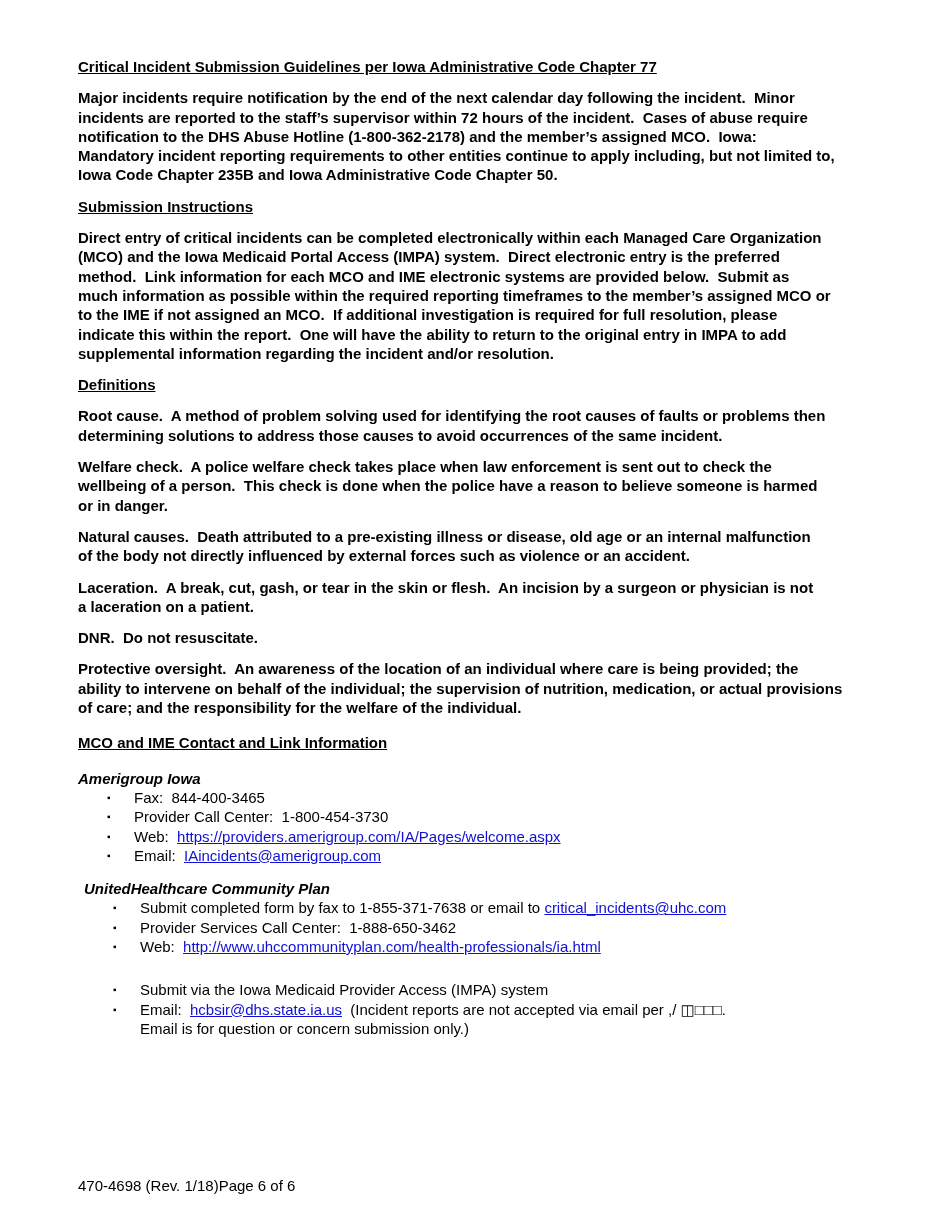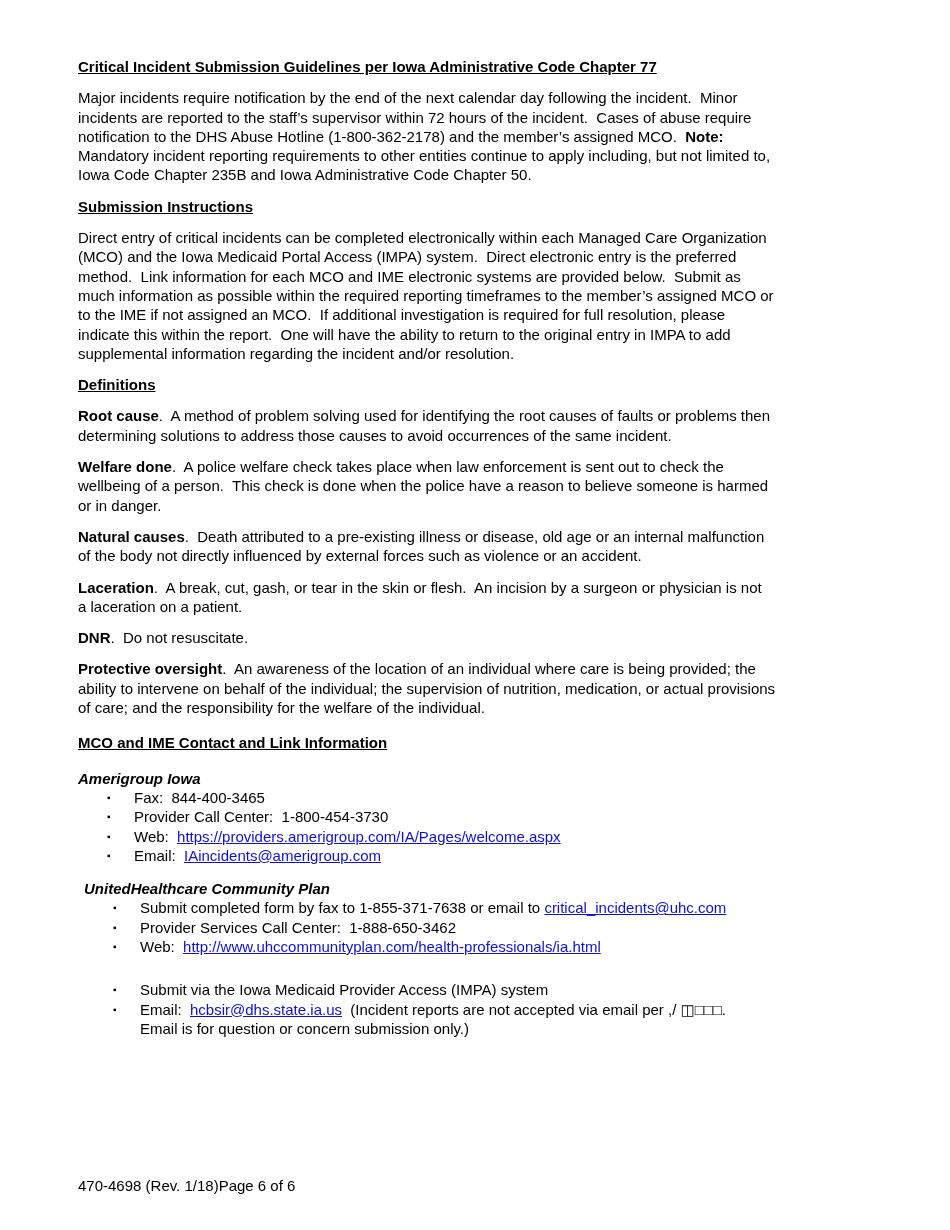--- a/index.html
+++ b/index.html
@@ -24,20 +24,21 @@
   }
   .h {
     font-weight: 700;
     text-decoration: underline;
     margin: 0 0 12px 0;
     white-space: pre-wrap;
   }
   .para {
     margin: 0 0 12px 0;
     white-space: pre-wrap;
+    font-weight: bold;
   }
   .para b, .para span { white-space: pre-wrap; }
   .contacts-heading { margin-top: 16px; margin-bottom: 16px; }
   .org-name { font-weight: 700; margin: 0; white-space: pre-wrap; font-style: italic; }
   .org { margin-top: 0; }
   .org-uhc { margin-top: 14px; }
   .org-ime { margin-top: 24px; }
   .org-indent { margin-left: 6px; }
   .li { display: flex; }
   .bullet {
@@ -63,37 +64,37 @@
 </style>
 </head>
 <body>
 
 <div class="page">
   <div class="content">
 
     <div class="h">Critical Incident Submission Guidelines per Iowa Administrative Code Chapter 77</div>
     <p class="para"><span>Major incidents require notification by the end of the next calendar day following the incident.  Minor
 incidents are reported to the staff’s supervisor within 72 hours of the incident.  Cases of abuse require
-notification to the DHS Abuse Hotline (1-800-362-2178) and the member’s assigned MCO.  </span><b>Note:</b><span>
+notification to the DHS Abuse Hotline (1-800-362-2178) and the member’s assigned MCO.  </span><b>Iowa:</b><span>
 Mandatory incident reporting requirements to other entities continue to apply including, but not limited to,
 Iowa Code Chapter 235B and Iowa Administrative Code Chapter 50.</span></p>
 
     <div class="h">Submission Instructions</div>
     <p class="para">Direct entry of critical incidents can be completed electronically within each Managed Care Organization
 (MCO) and the Iowa Medicaid Portal Access (IMPA) system.  Direct electronic entry is the preferred
 method.  Link information for each MCO and IME electronic systems are provided below.  Submit as
 much information as possible within the required reporting timeframes to the member’s assigned MCO or
 to the IME if not assigned an MCO.  If additional investigation is required for full resolution, please
 indicate this within the report.  One will have the ability to return to the original entry in IMPA to add
 supplemental information regarding the incident and/or resolution.</p>
 
     <div class="h">Definitions</div>
     <p class="para"><b>Root cause</b><span>.  A method of problem solving used for identifying the root causes of faults or problems then
 determining solutions to address those causes to avoid occurrences of the same incident.</span></p>
-    <p class="para"><b>Welfare done</b><span>.  A police welfare check takes place when law enforcement is sent out to check the
+    <p class="para"><b>Welfare check</b><span>.  A police welfare check takes place when law enforcement is sent out to check the
 wellbeing of a person.  This check is done when the police have a reason to believe someone is harmed
 or in danger.</span></p>
     <p class="para"><b>Natural causes</b><span>.  Death attributed to a pre-existing illness or disease, old age or an internal malfunction
 of the body not directly influenced by external forces such as violence or an accident.</span></p>
     <p class="para"><b>Laceration</b><span>.  A break, cut, gash, or tear in the skin or flesh.  An incision by a surgeon or physician is not
 a laceration on a patient.</span></p>
     <p class="para"><b>DNR</b><span>.  Do not resuscitate.</span></p>
     <p class="para"><b>Protective oversight</b><span>.  An awareness of the location of an individual where care is being provided; the
 ability to intervene on behalf of the individual; the supervision of nutrition, medication, or actual provisions
 of care; and the responsibility for the welfare of the individual.</span></p>

